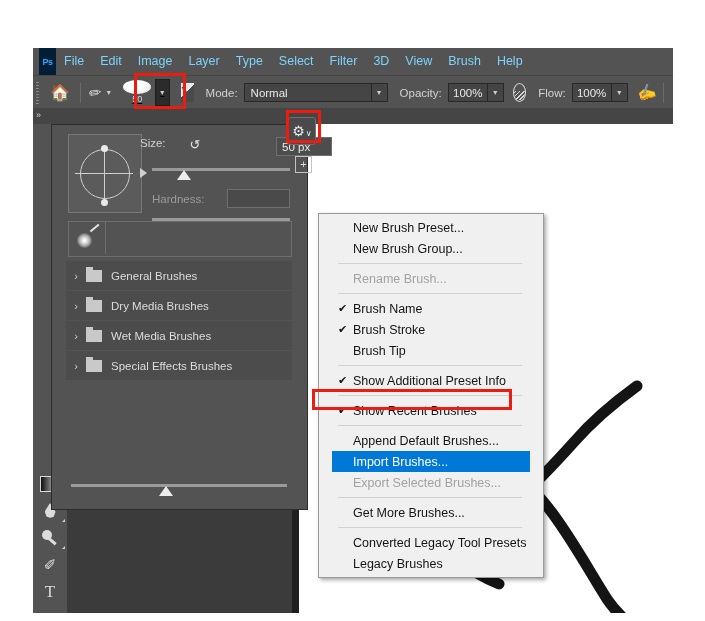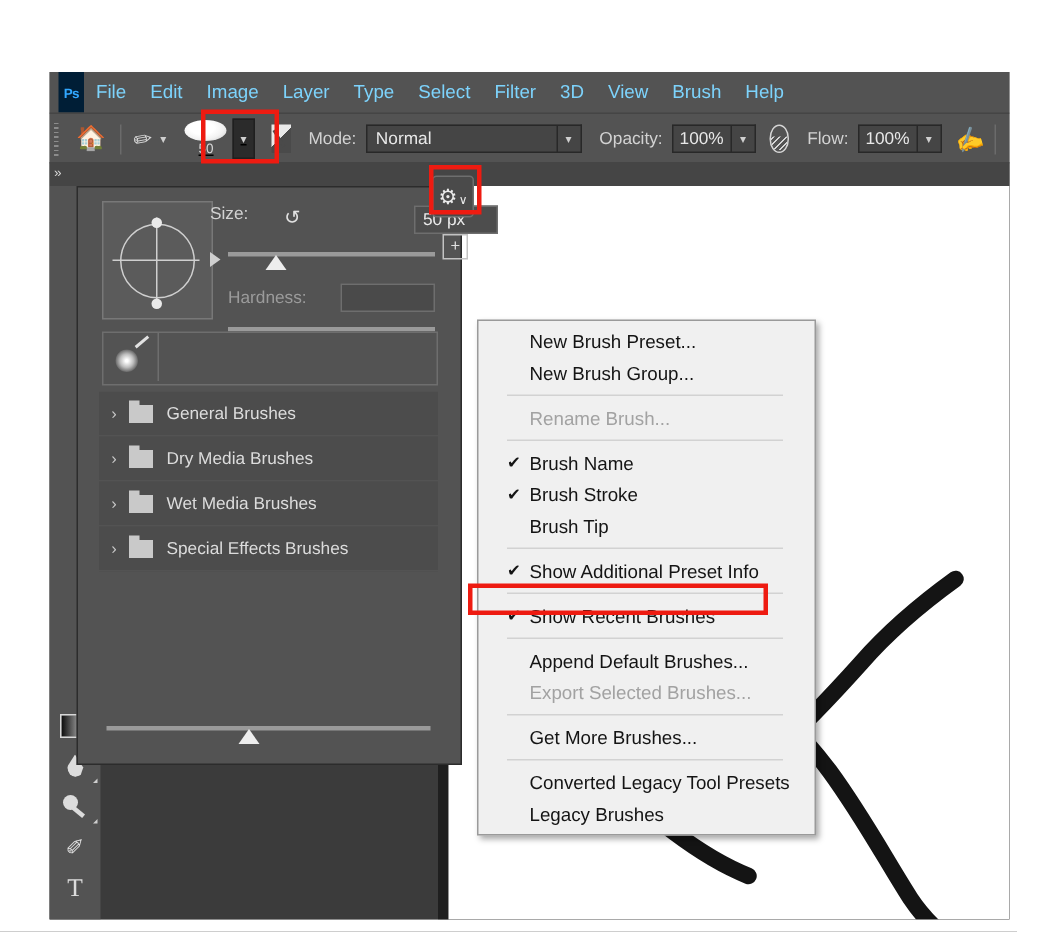--- a/index.html
+++ b/index.html
@@ -367,20 +367,24 @@
       <div class="msep"></div>
       <div class="mrow">
         <span class="ck">✔</span>
         <span>Show Recent Brushes</span>
         </div>
       <div class="msep"></div>
       <div class="mrow">
         <span class="ck off">✔</span>
         <span>Append Default Brushes...</span>
         </div>
+      <div class="mrow sel">
+        <span class="ck off">✔</span>
+        <span>Import Brushes...</span>
+        </div>
       <div class="mrow dim">
         <span class="ck off">✔</span>
         <span>Export Selected Brushes...</span>
         </div>
       <div class="msep"></div>
       <div class="mrow">
         <span class="ck off">✔</span>
         <span>Get More Brushes...</span>
         </div>
       <div class="msep"></div>

